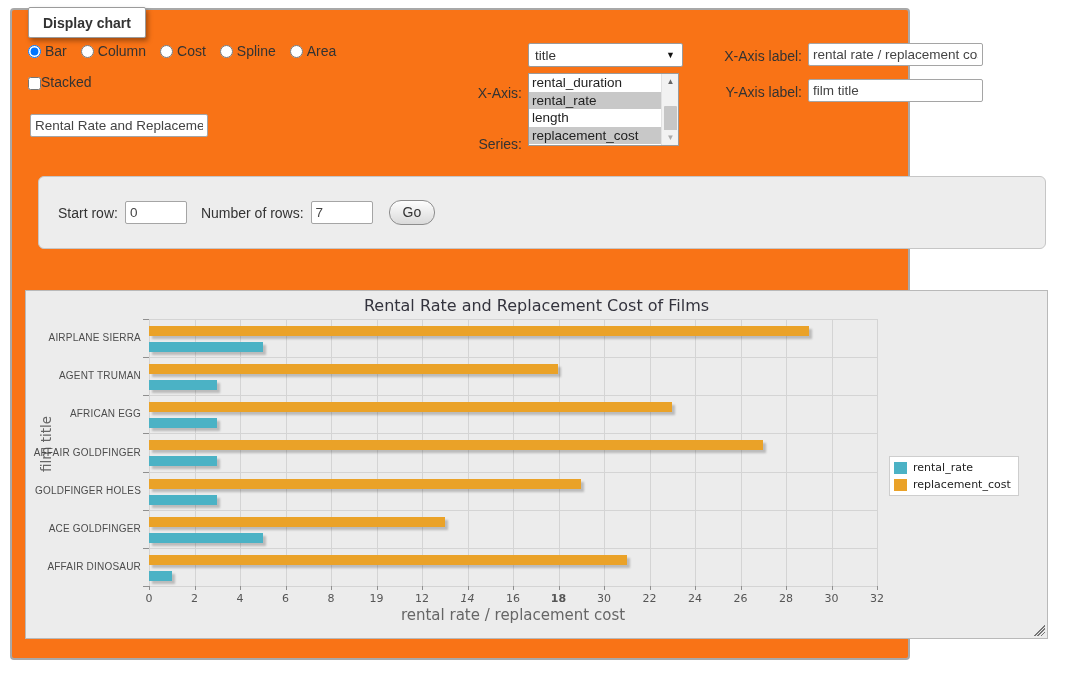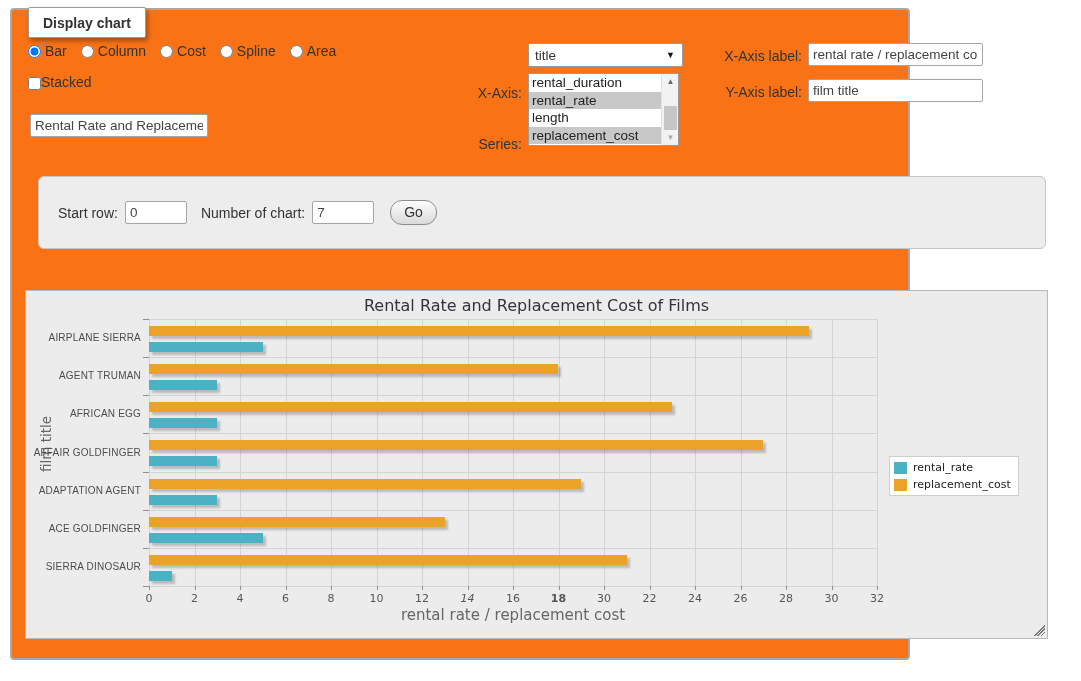--- a/index.html
+++ b/index.html
@@ -158,21 +158,21 @@
   <div id="xlab-txt" class="abs ctl-label right-label">X-Axis label:</div>
   <input id="x-label-input" class="abs" type="text" value="rental rate / replacement cost" style="">
 
   <div id="ylab-txt" class="abs ctl-label right-label">Y-Axis label:</div>
   <input id="y-label-input" class="abs" type="text" value="film title" style="">
 
   <div id="rows-panel" class="abs">
     <span class="ctl-label">Start row:</span>
     <input type="text" value="0" style="">
     <span class="gap"></span>
-    <span class="ctl-label">Number of chart:</span>
+    <span class="ctl-label">Number of rows:</span>
     <input type="text" value="7" style="">
     <button id="go-button">Go</button>
   </div>
 
   <div id="chart-panel">
     <div id="chart-title">Rental Rate and Replacement Cost of Films</div>
     <div id="y-axis-title">film title</div>
     <div id="plot">
         <div class="gl-v" style="left: 0px;"></div>
         <div class="gl-v" style="left: 45.5px;"></div>
@@ -223,43 +223,43 @@
         <div class="legend-row">
           <span class="legend-swatch" style="background: rgb(234, 162, 40);"></span>
           <span class="legend-label">replacement_cost</span>
         </div>
       </div>
     <div id="resize-handle"></div>
   <div class="cat-label" style="top: 41.0714px;">AIRPLANE SIERRA</div>
       <div class="cat-label" style="top: 79.2143px;">AGENT TRUMAN</div>
       <div class="cat-label" style="top: 117.357px;">AFRICAN EGG</div>
       <div class="cat-label" style="top: 155.5px;">AFFAIR GOLDFINGER</div>
-      <div class="cat-label" style="top: 193.643px;">ADAPTATION AGENT</div>
+      <div class="cat-label" style="top: 193.643px;">GOLDFINGER HOLES</div>
       <div class="cat-label" style="top: 231.786px;">ACE GOLDFINGER</div>
-      <div class="cat-label" style="top: 269.929px;">SIERRA DINOSAUR</div>
+      <div class="cat-label" style="top: 269.929px;">AFFAIR DINOSAUR</div>
       <div class="ytick" style="top: 28px;"></div>
       <div class="ytick" style="top: 66.1429px;"></div>
       <div class="ytick" style="top: 104.286px;"></div>
       <div class="ytick" style="top: 142.429px;"></div>
       <div class="ytick" style="top: 180.571px;"></div>
       <div class="ytick" style="top: 218.714px;"></div>
       <div class="ytick" style="top: 256.857px;"></div>
       <div class="ytick" style="top: 295px;"></div>
       <div class="xtick" style="left: 123px;"></div>
       <div class="xtick-label" style="left: 123px;">0</div>
       <div class="xtick" style="left: 168.5px;"></div>
       <div class="xtick-label" style="left: 168.5px;">2</div>
       <div class="xtick" style="left: 214px;"></div>
       <div class="xtick-label" style="left: 214px;">4</div>
       <div class="xtick" style="left: 259.5px;"></div>
       <div class="xtick-label" style="left: 259.5px;">6</div>
       <div class="xtick" style="left: 305px;"></div>
       <div class="xtick-label" style="left: 305px;">8</div>
       <div class="xtick" style="left: 350.5px;"></div>
-      <div class="xtick-label" style="left: 350.5px;">10</div>
+      <div class="xtick-label" style="left: 350.5px;">19</div>
       <div class="xtick" style="left: 396px;"></div>
       <div class="xtick-label" style="left: 396px;">12</div>
       <div class="xtick" style="left: 441.5px;"></div>
       <div class="xtick-label" style="left: 441.5px; font-style: italic;">14</div>
       <div class="xtick" style="left: 487px;"></div>
       <div class="xtick-label" style="left: 487px;">16</div>
       <div class="xtick" style="left: 532.5px;"></div>
       <div class="xtick-label" style="left: 532.5px; font-weight: bold;">18</div>
       <div class="xtick" style="left: 578px;"></div>
       <div class="xtick-label" style="left: 578px;">30</div>

